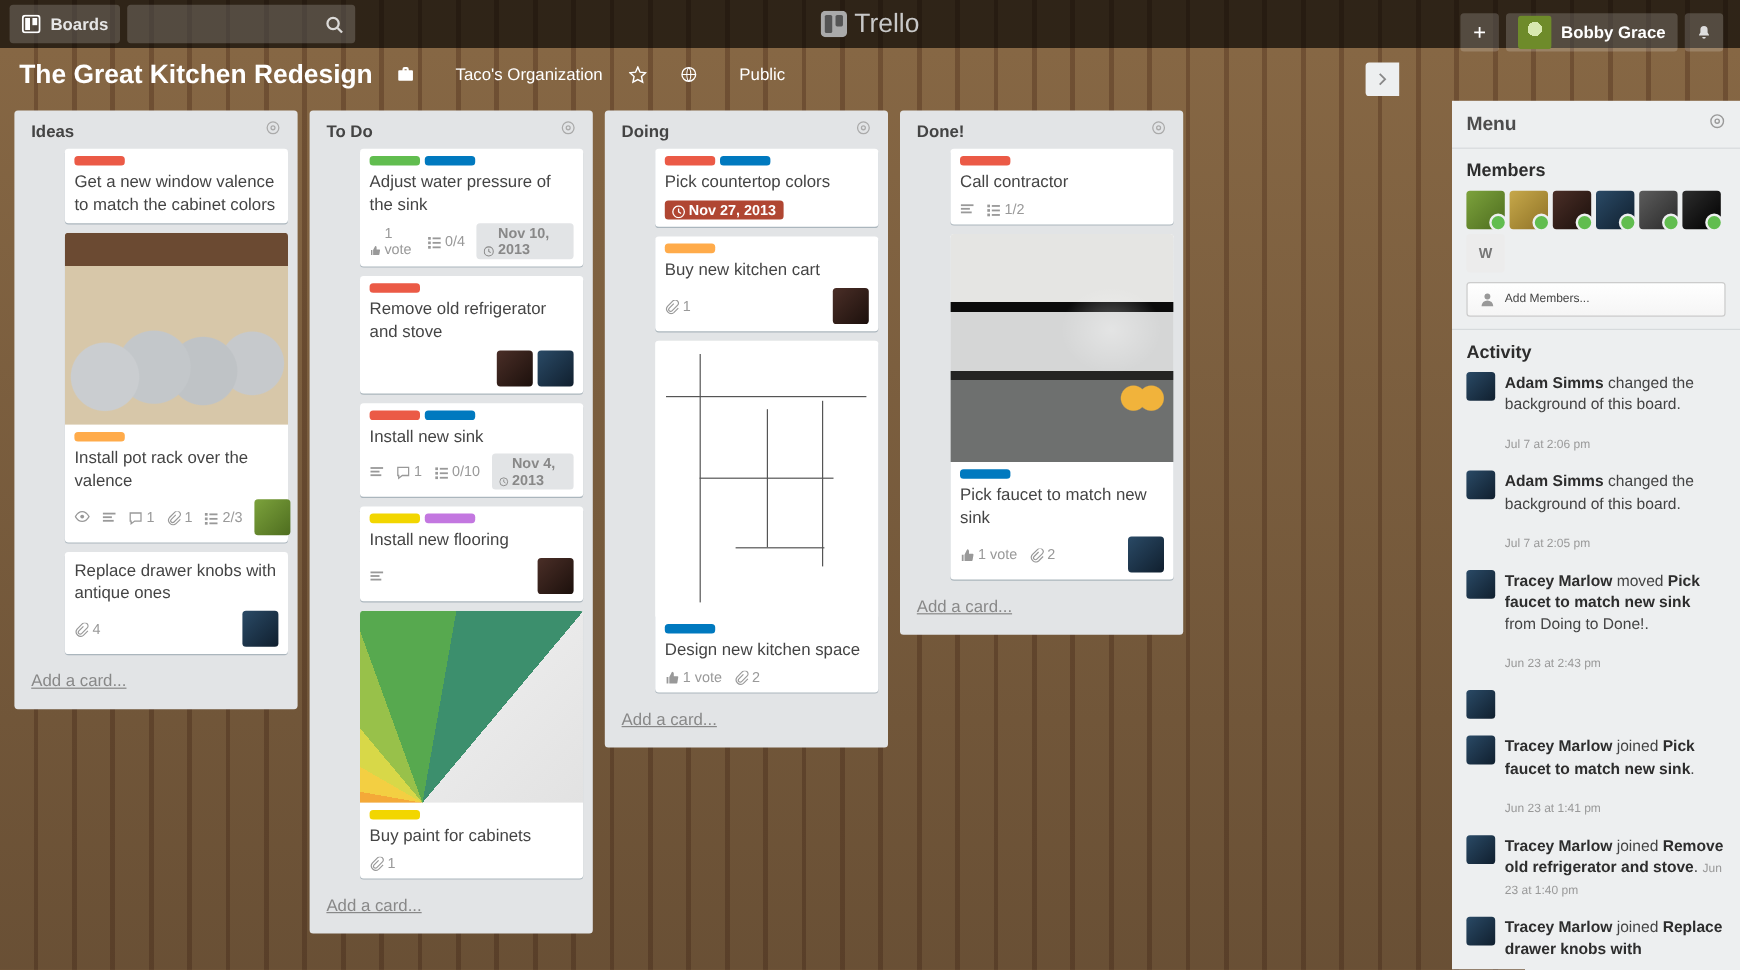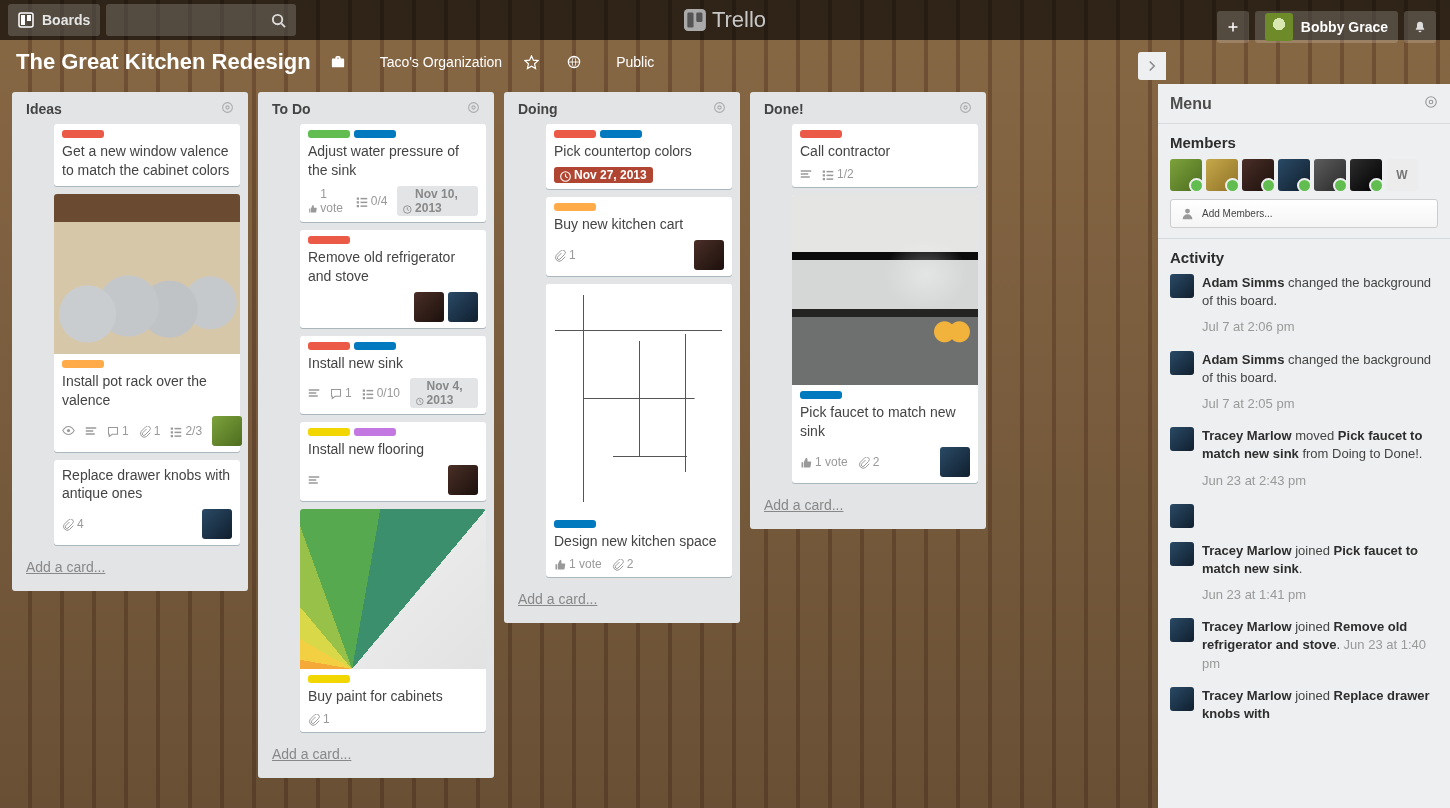--- a/index.html
+++ b/index.html
@@ -74,38 +74,38 @@
   background-position:center 20%,20% center,center 50%,50% center,60% 75%,75% 55%;
   background-repeat:no-repeat;height:230px;}
 .cov-faucet{background:
   radial-gradient(ellipse 70px 60px at 72% 42%,rgba(255,255,255,.35),transparent 60%),
   radial-gradient(circle at 82% 72%,#f1b33b 10px,transparent 11px),
   radial-gradient(circle at 90% 72%,#f1b33b 10px,transparent 11px),
   linear-gradient(0deg,#6e706f 0 36%,#242423 36% 40%,#d5d6d6 40% 66%,#0b0b0b 66% 70%,#e5e5e3 70% 100%);
   height:190px;}
 .add-card{margin-top:8px;color:#888;font-size:14px;padding:6px;cursor:pointer;border-radius:3px;text-decoration:underline;}
 
-#menu{width:292px;background:#edeff0;height:100%;color:#444;display:flex;flex-direction:column;}
+#menu{width:240px;background:#edeff0;height:100%;color:#444;display:flex;flex-direction:column;}
 #menu-exp{position:absolute;right:284px;top:52px;width:28px;height:28px;background:#edeff0;border-radius:3px 0 0 3px;display:flex;align-items:center;justify-content:center;cursor:pointer;}
 #menu-hdr{height:40px;border-bottom:1px solid #d6dadc;display:flex;align-items:center;padding:0 12px;font-size:16px;font-weight:700;color:#4d4d4d;}
 #menu-hdr .list-menu{margin-left:auto;}
 .msec{padding:10px 12px;border-bottom:1px solid #d6dadc;}
 .msec h4{font-size:15px;font-weight:700;color:#2d2d2d;margin-bottom:8px;}
 #memrow{display:flex;flex-wrap:wrap;gap:4px;margin-bottom:8px;}
 .memsm{width:32px;height:32px;border-radius:3px;position:relative;}
 .memsm::after{content:"";position:absolute;right:-2px;bottom:-2px;width:11px;height:11px;border-radius:50%;background:#61bd4f;border:2px solid #edeff0;}
 .memsm.w{background:#ececec;color:#777;font-size:12px;display:flex;align-items:center;justify-content:center;font-weight:700;}
 .memsm.w::after{display:none;}
 #addmem{width:100%;text-align:left;background:linear-gradient(#fff,#f5f5f5);border:1px solid #ccc;border-radius:3px;padding:7px 10px;font-size:10px;color:#444;cursor:pointer;display:flex;align-items:center;gap:8px;}
 .msec.act{flex:1;overflow-y:auto;border-bottom:none;}
 .arow{display:flex;gap:8px;margin-bottom:14px;font-size:13px;line-height:1.4;}
 .aricon{width:24px;height:24px;border-radius:3px;flex:none;}
 .artext{color:#444;}
 .artext b{font-weight:700;color:#2d2d2d;}
-.artime{color:#999;font-size:13px;margin-top:8px;}
+.artime{color:#999;font-size:10px;margin-top:18px;}
 svg{fill:currentColor;}
 </style>
 </head>
 <body>
 
 <div id="hdr">
   <div id="boards-btn" class="hdr-chip">
     <svg width="16" height="16" viewBox="0 0 16 16">
         <rect x="1" y="1" width="14" height="14" rx="2" fill="none" stroke="#fff" stroke-width="1.5"></rect>
         <rect x="3" y="3" width="4" height="10" fill="#fff"></rect>

